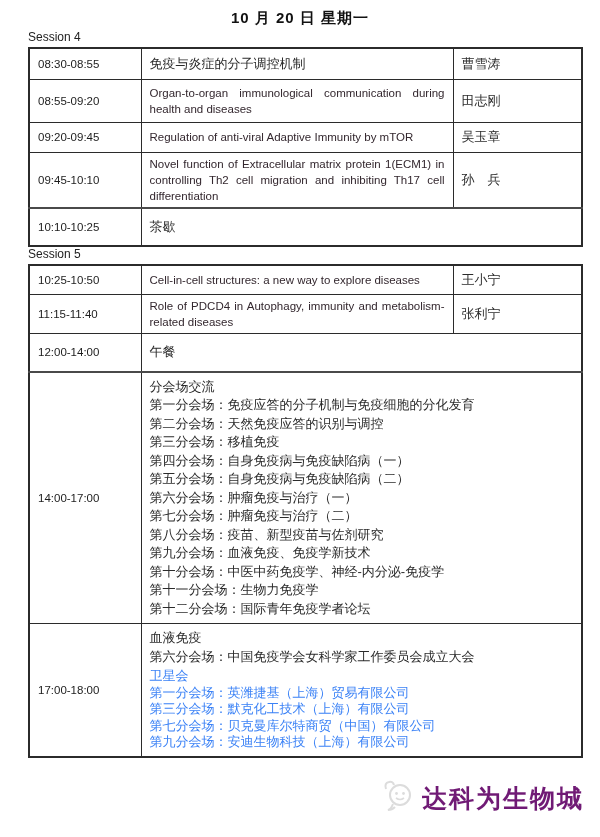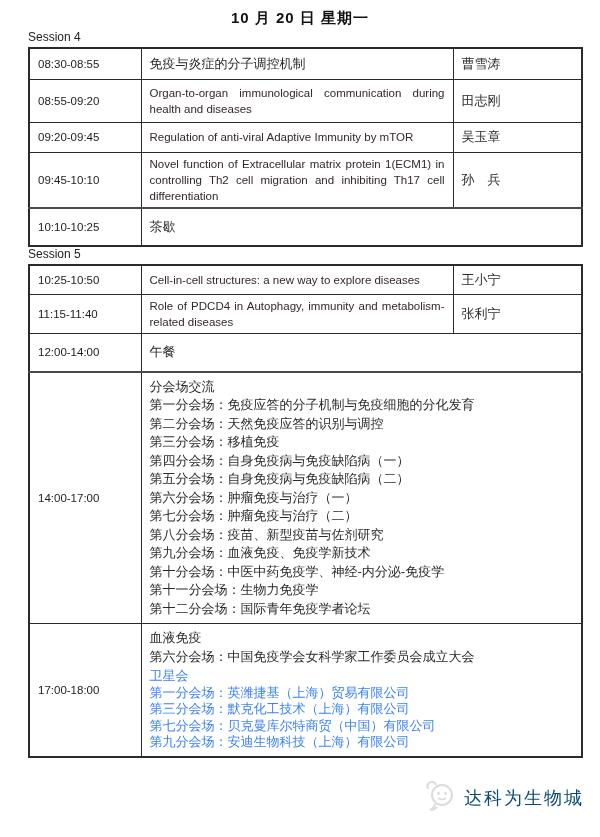--- a/index.html
+++ b/index.html
@@ -73,24 +73,24 @@
   .watermark {
     position:absolute;
     right:16px;
     top:779px;
     display:flex;
     align-items:center;
     gap:4px;
     pointer-events:none;
   }
   .watermark-text {
-    font-size:18px;
-    font-weight:normal;
+    font-size:25px;
+    font-weight:bold;
     letter-spacing:2px;
-    color:#0c4a6e;
+    color:#701a75;
     white-space:nowrap;
   }
 </style>
 </head>
 <body>
 
 <div class="page">
 
   <div class="doc-title">10 月 20 日  星期一</div>
 

